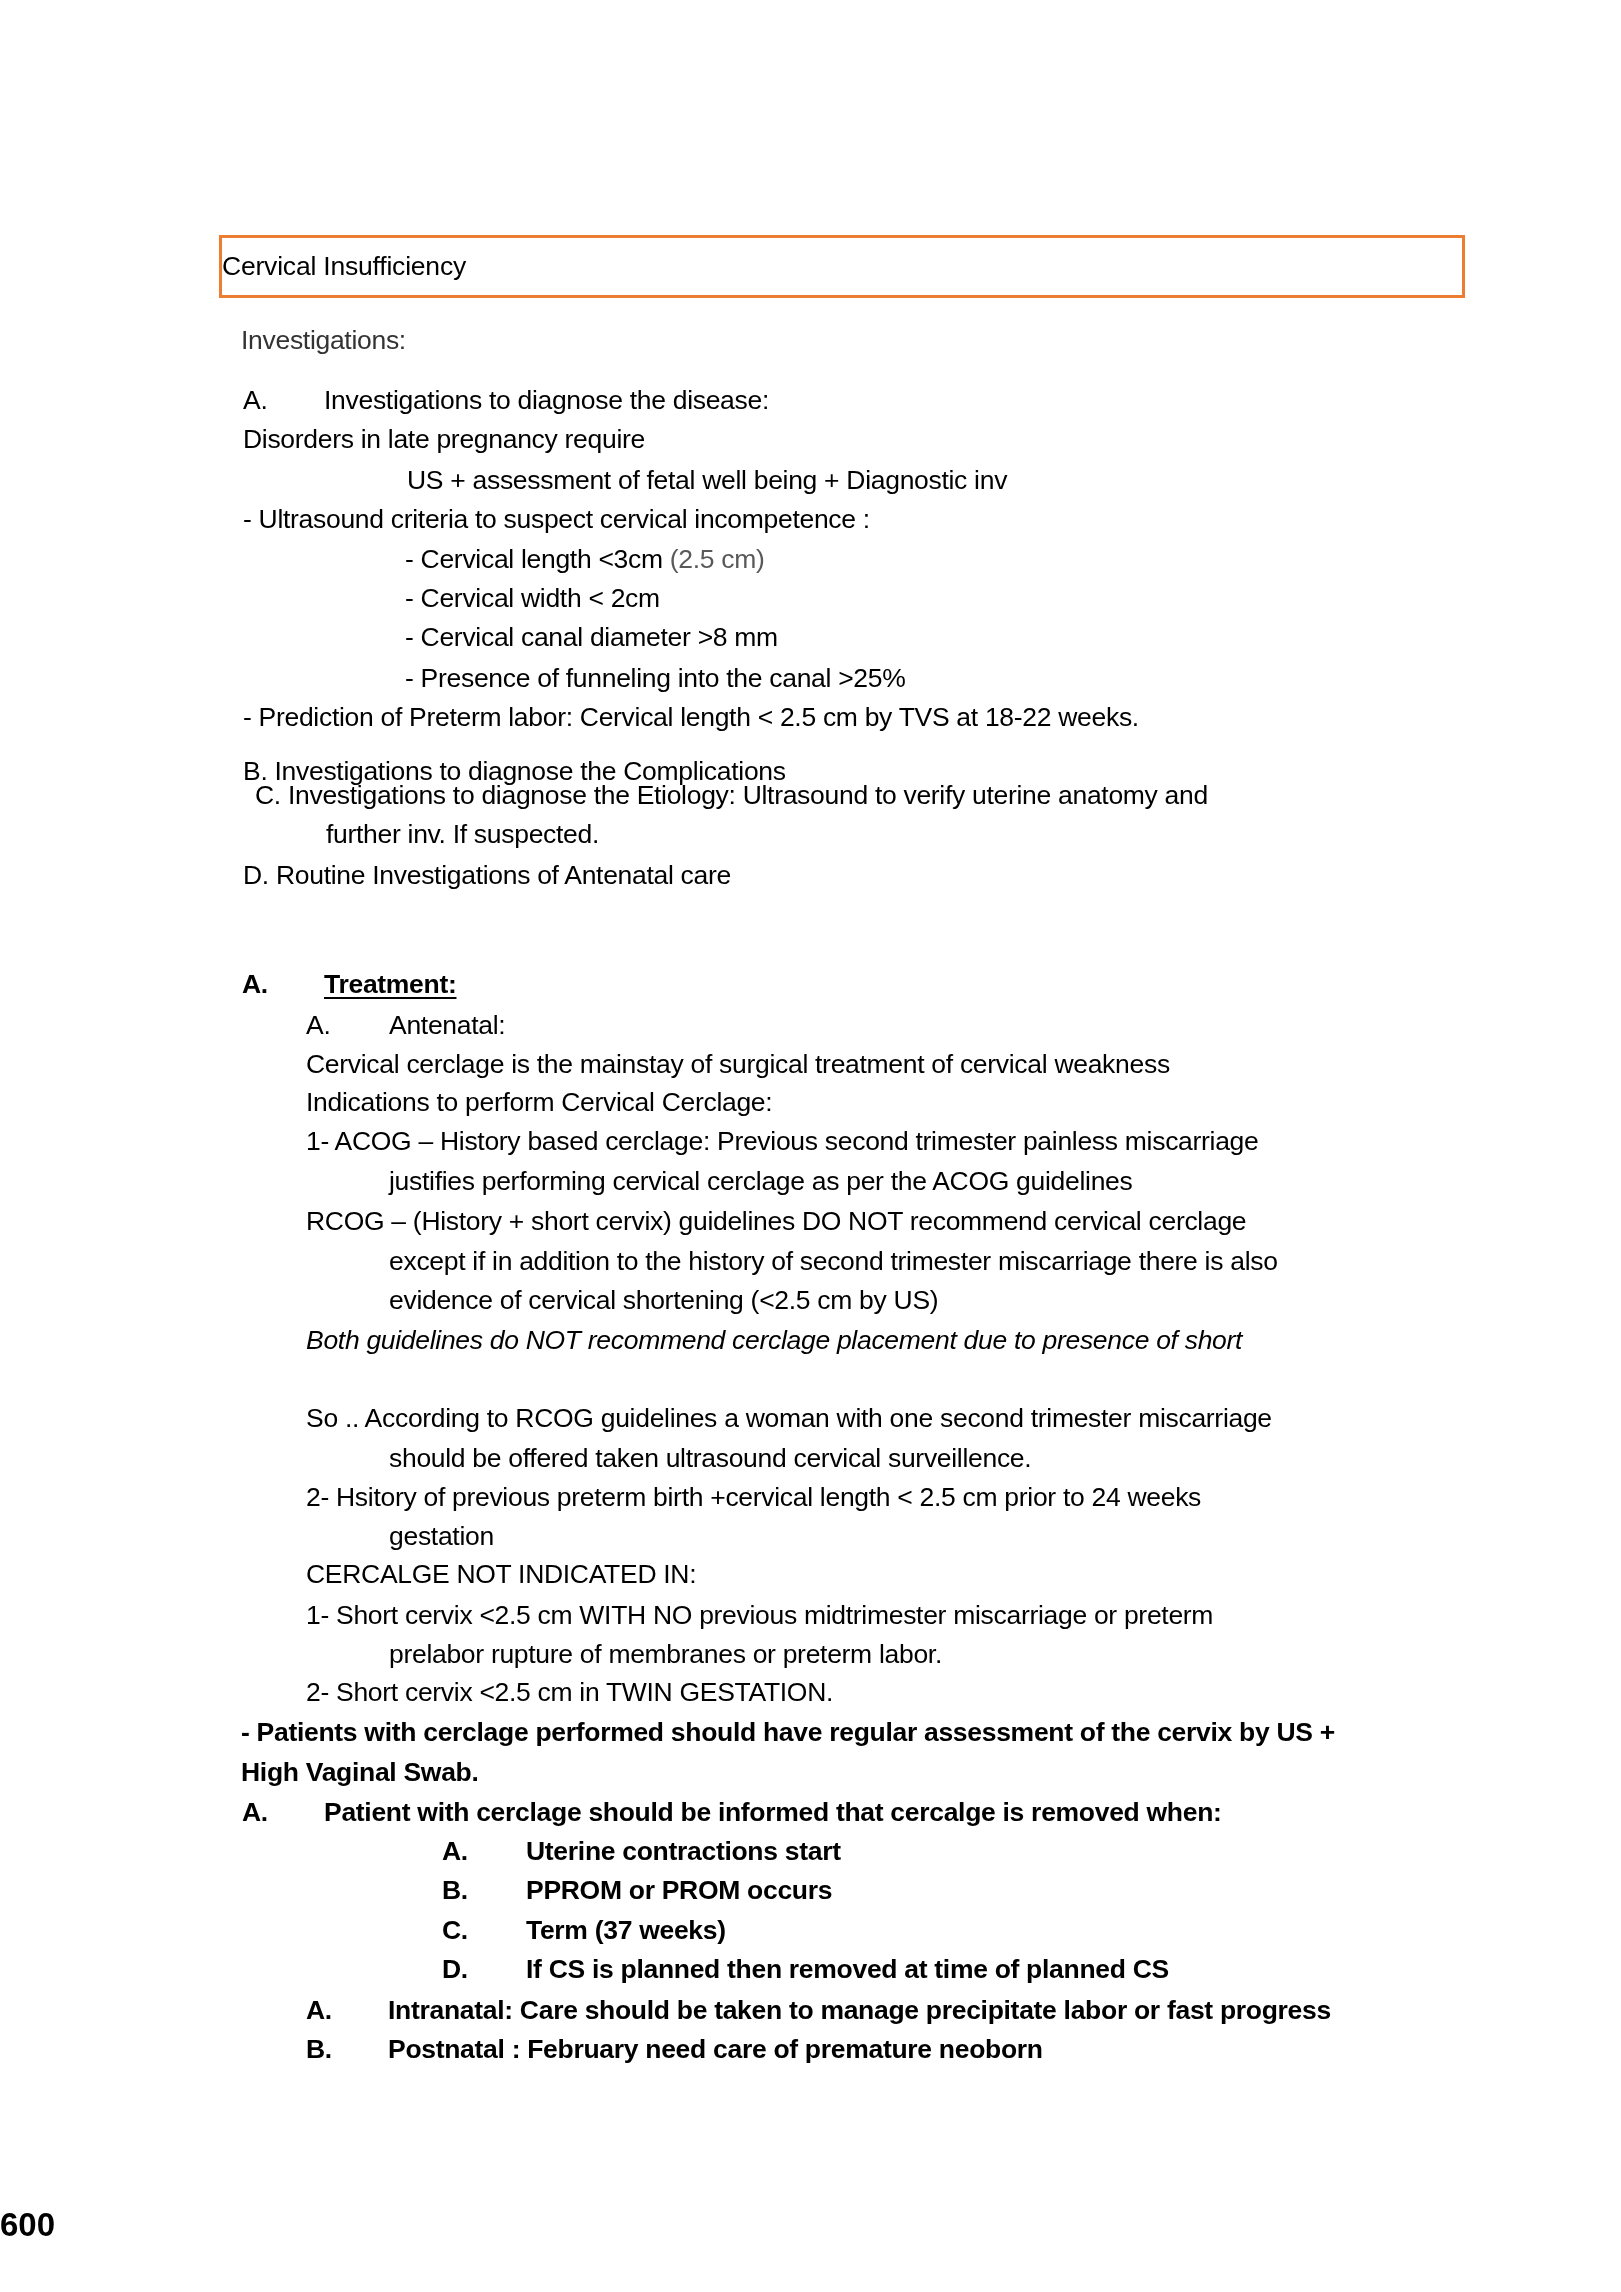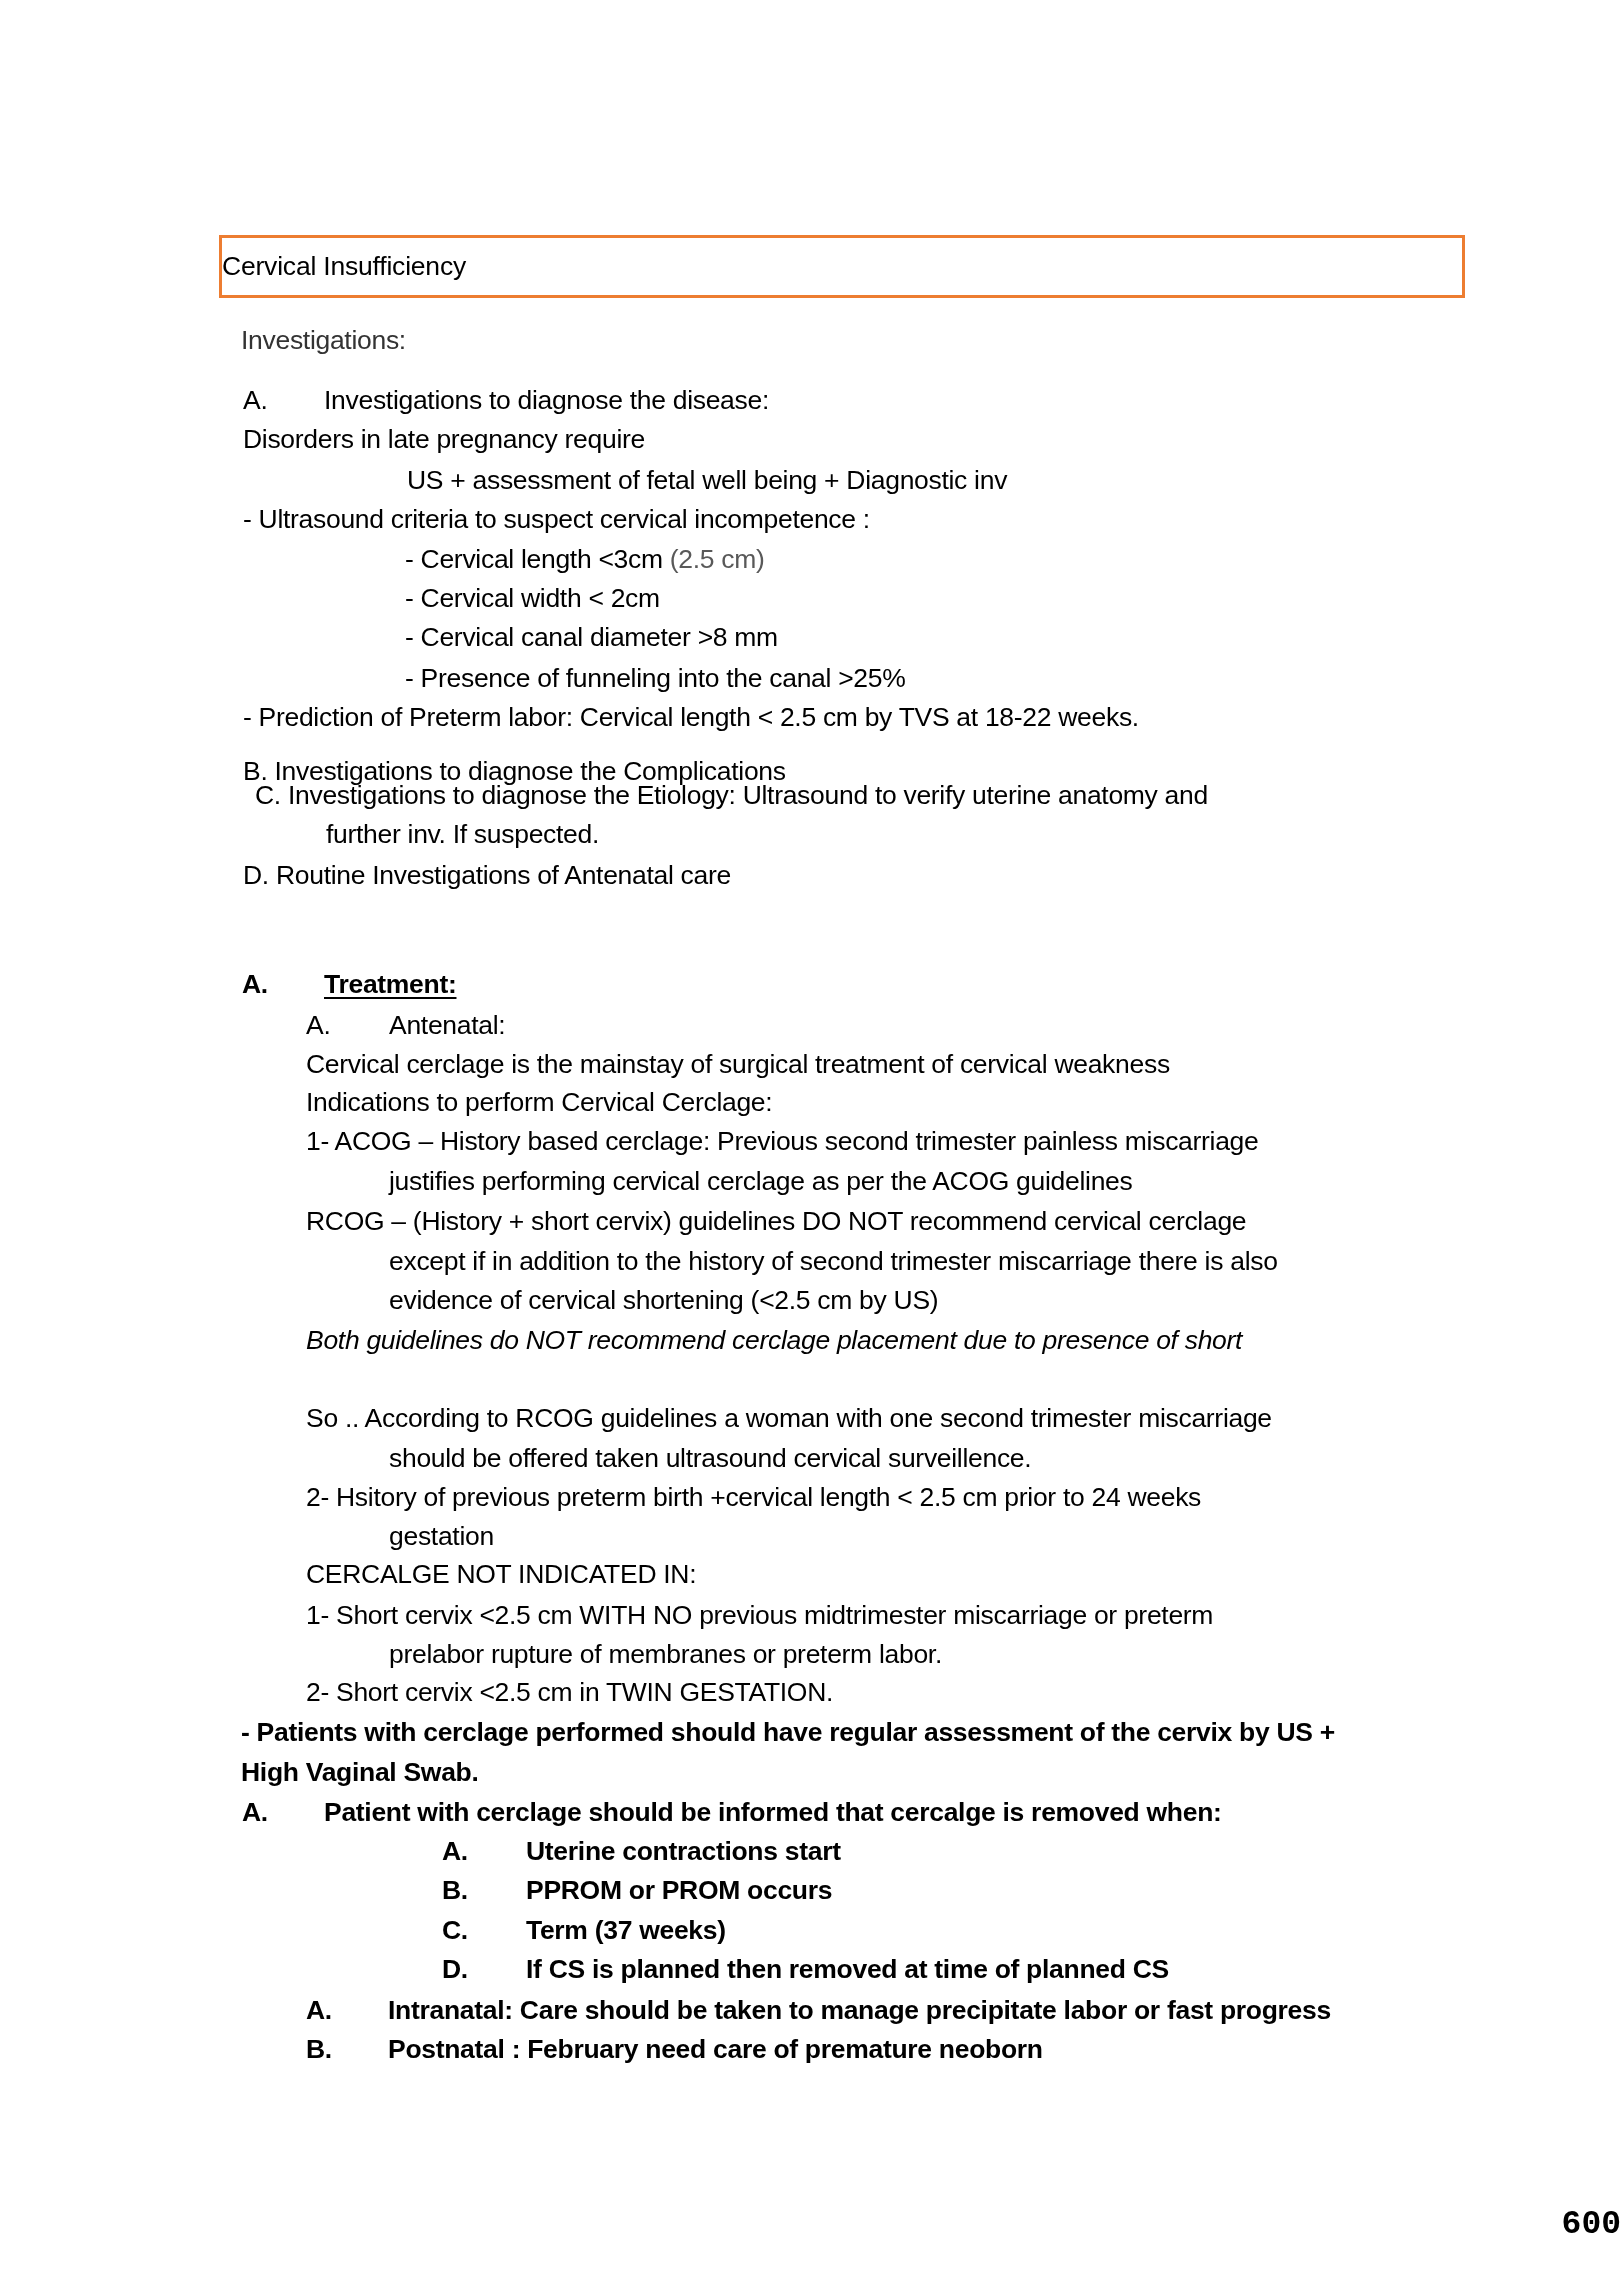--- a/index.html
+++ b/index.html
@@ -10,22 +10,22 @@
                border: 3.4px solid #ED7D31; box-sizing: content-box; }
   .title-text { position: absolute; left: 0; right: 0; top: 11.8px; text-align: left;
                 font-size: 26.5px; line-height: 33px; letter-spacing: -0.2px; }
   .ln { position: absolute; height: 39px; line-height: 39px; font-size: 26.5px; white-space: nowrap;
         letter-spacing: -0.3px; }
   .gray { color: #595959; }
   .bold { font-weight: bold; }
   .ital { font-style: italic; }
   .ul { text-decoration: underline; text-decoration-thickness: 2px; text-underline-offset: 3.9px; }
   .abs { position: absolute; top: 0; }
-  .page-num { position: absolute; left: 0; width: 1621px; top: 2205px; text-align: right;
-              font-size: 33px; font-weight: bold; line-height: 39px; font-family: Liberation Mono, monospace; }
+  .page-num { position: absolute; left: 0; width: 1621px; top: 2205px; text-align: left;
+              font-size: 33px; font-weight: bold; line-height: 39px; font-family: Liberation Sans, sans-serif; }
 </style>
 </head>
 <body>
 
 <div class="page">
 
   <div class="title-box">
     <div class="title-text">Cervical Insufficiency</div>
   </div>
 

